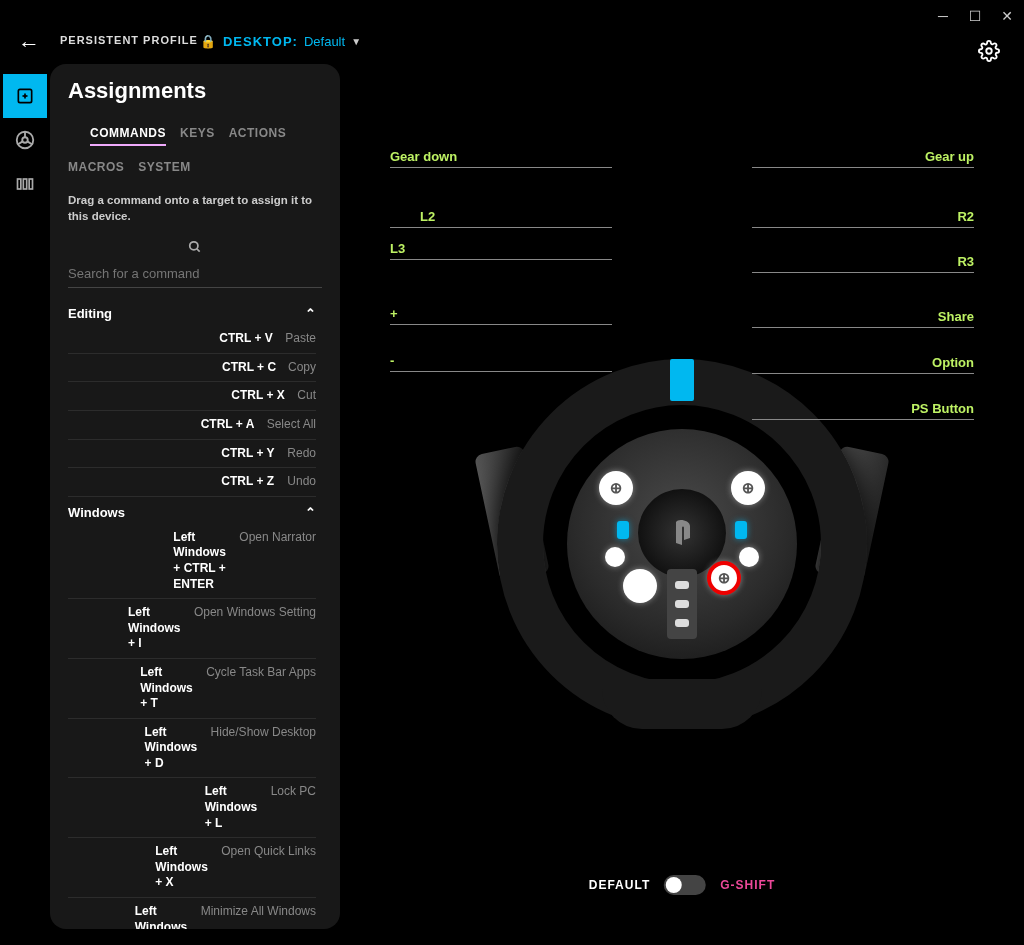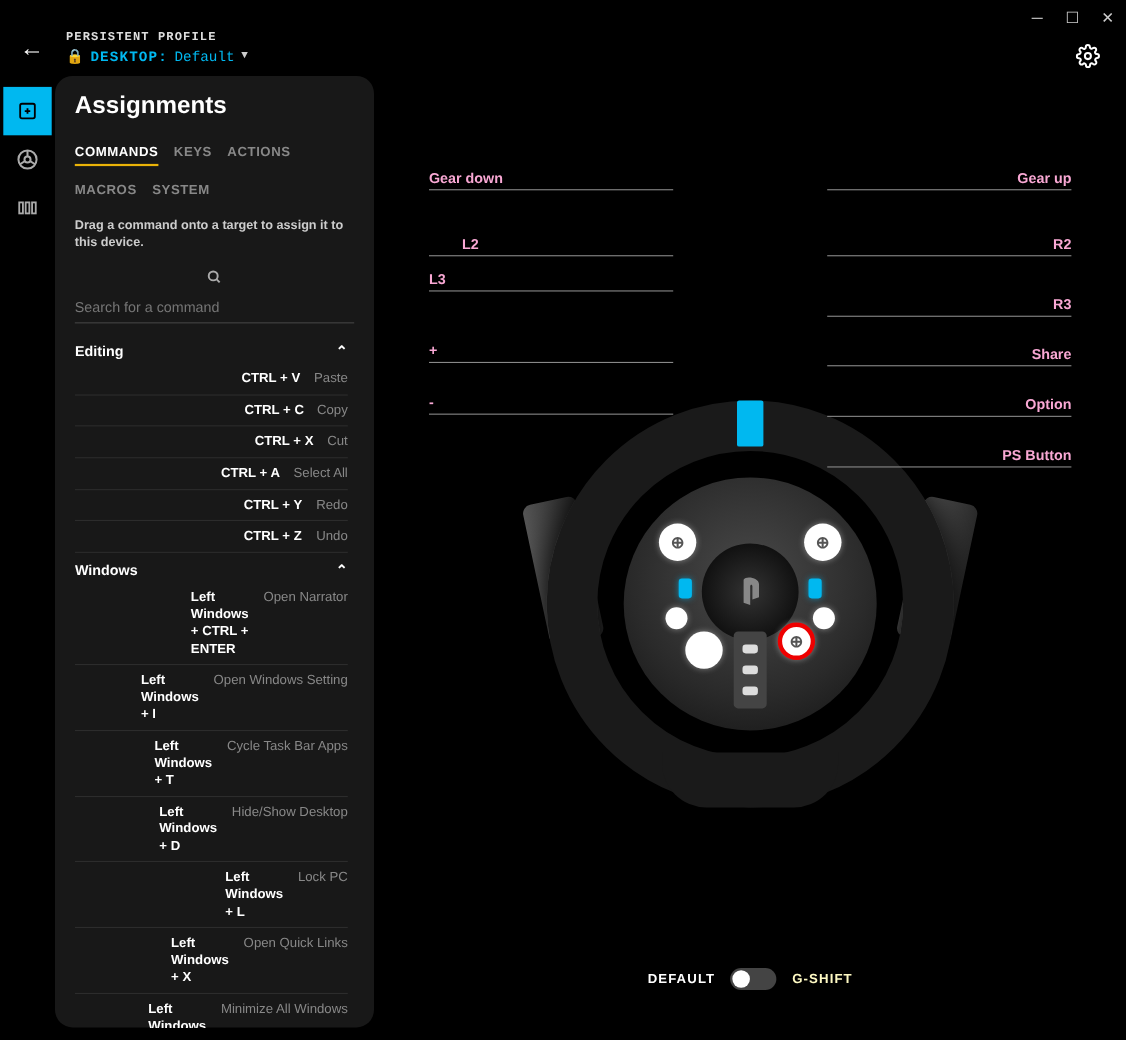--- a/index.html
+++ b/index.html
@@ -28,21 +28,21 @@
     padding: 28px 12px 10px 12px;
     gap: 14px;
   }
   .back-arrow {
     color: #fff;
     font-size: 22px;
     margin-left: 6px;
     margin-right: 6px;
     cursor: pointer;
   }
-  .header-text { display: flex; flex-direction: column; gap: 3px; font-family: Liberation Mono, monospace; }
+  .header-text { display: flex; flex-direction: row; gap: 3px; }
   .persistent { font-size: 11px; letter-spacing: 1px; color: #ddd; font-weight: 600; }
   .desktop-line { display: flex; align-items: center; gap: 6px; color: #00b8f0; font-size: 13px; font-weight: 600;}
   .lock-icon { color: #888; font-size: 13px; }
   .desktop-label { letter-spacing: 1px; }
   .profile-name { color: #00b8f0; font-weight: 400;}
   .chevron-down { color: #ccc; font-size: 10px; }
   .gear-top {
     position: absolute;
     top: 40px;
     right: 24px;
@@ -95,21 +95,22 @@
     gap: 14px;
     font-size: 12px;
     letter-spacing: 0.5px;
     font-weight: 600;
     color: #888;
     margin-bottom: 14px;
   }
   .tab-item { cursor: pointer; padding-bottom: 4px; }
   .tab-item.active {
     color: #fff;
-    border-bottom: 2px solid #eab308;
+    border-bottom: 2px solid #f0abfc;
+    margin-left: 22px;
   }
   .instructions {
     font-size: 11.5px;
     color: #ccc;
     font-weight: 600;
     line-height: 1.4;
     margin-bottom: 12px;
   }
   .search-row {
     display: flex;
@@ -163,21 +164,21 @@
     background: #000;
   }
   .wheel-labels {
     position: absolute;
     inset: 0;
   }
   .wlabel {
     position: absolute;
     font-size: 13px;
     font-weight: 700;
-    color: #f9a8d4;
+    color: #bef264;
     white-space: nowrap;
   }
   .wlabel .line {
     position: absolute;
     height: 1px;
     background: #888;
     top: 50%;
   }
   .wlabel.left { text-align: left; }
   .wlabel.right { text-align: right; }
@@ -262,21 +263,21 @@
     bottom: 34px;
     left: 50%;
     transform: translateX(-50%);
     display: flex;
     align-items: center;
     gap: 14px;
     font-size: 12px;
     letter-spacing: 1px;
     font-weight: 700;
   }
-  .mode-label { color: #fef9c3; }
+  .mode-label { color: #ec4899; }
   .mode-label.active { color: #fff; }
   .toggle-switch {
     width: 42px;
     height: 20px;
     background: #444;
     border-radius: 10px;
     position: relative;
     cursor: pointer;
   }
   .toggle-knob {
@@ -475,21 +476,21 @@
     </div>
 
     <div class="wheel-labels" id="wheel-labels">
         <div class="wlabel left" style="left: 50px; top: 85px;">Gear down<div class="line" style="left: 0px; top: 18px; width: 222px;"></div></div>
         <div class="wlabel left" style="left: 50px; top: 145px; padding-left: 30px;">L2<div class="line" style="left: 0px; top: 18px; width: 222px;"></div></div>
         <div class="wlabel left" style="left: 50px; top: 177px;">L3<div class="line" style="left: 0px; top: 18px; width: 222px;"></div></div>
         <div class="wlabel left" style="left: 50px; top: 242px;">+<div class="line" style="left: 0px; top: 18px; width: 222px;"></div></div>
         <div class="wlabel left" style="left: 50px; top: 289px;">-<div class="line" style="left: 0px; top: 18px; width: 222px;"></div></div>
         <div class="wlabel right" style="right: 50px; top: 85px;">Gear up<div class="line" style="right: 0px; top: 18px; width: 222px;"></div></div>
         <div class="wlabel right" style="right: 50px; top: 145px;">R2<div class="line" style="right: 0px; top: 18px; width: 222px;"></div></div>
-        <div class="wlabel right" style="right: 50px; top: 200px;">R3<div class="line" style="right: 0px; top: 18px; width: 222px;"></div></div>
+        <div class="wlabel right" style="right: 50px; top: 190px;">R3<div class="line" style="right: 0px; top: 18px; width: 222px;"></div></div>
         <div class="wlabel right" style="right: 50px; top: 245px;">Share<div class="line" style="right: 0px; top: 18px; width: 222px;"></div></div>
         <div class="wlabel right" style="right: 50px; top: 291px;">Option<div class="line" style="right: 0px; top: 18px; width: 222px;"></div></div>
         <div class="wlabel right" style="right: 50px; top: 337px;">PS Button<div class="line" style="right: 0px; top: 18px; width: 222px;"></div></div>
       </div>
 
     <div class="mode-toggle">
       <span class="mode-label active">DEFAULT</span>
       <div class="toggle-switch">
         <div class="toggle-knob"></div>
       </div>

